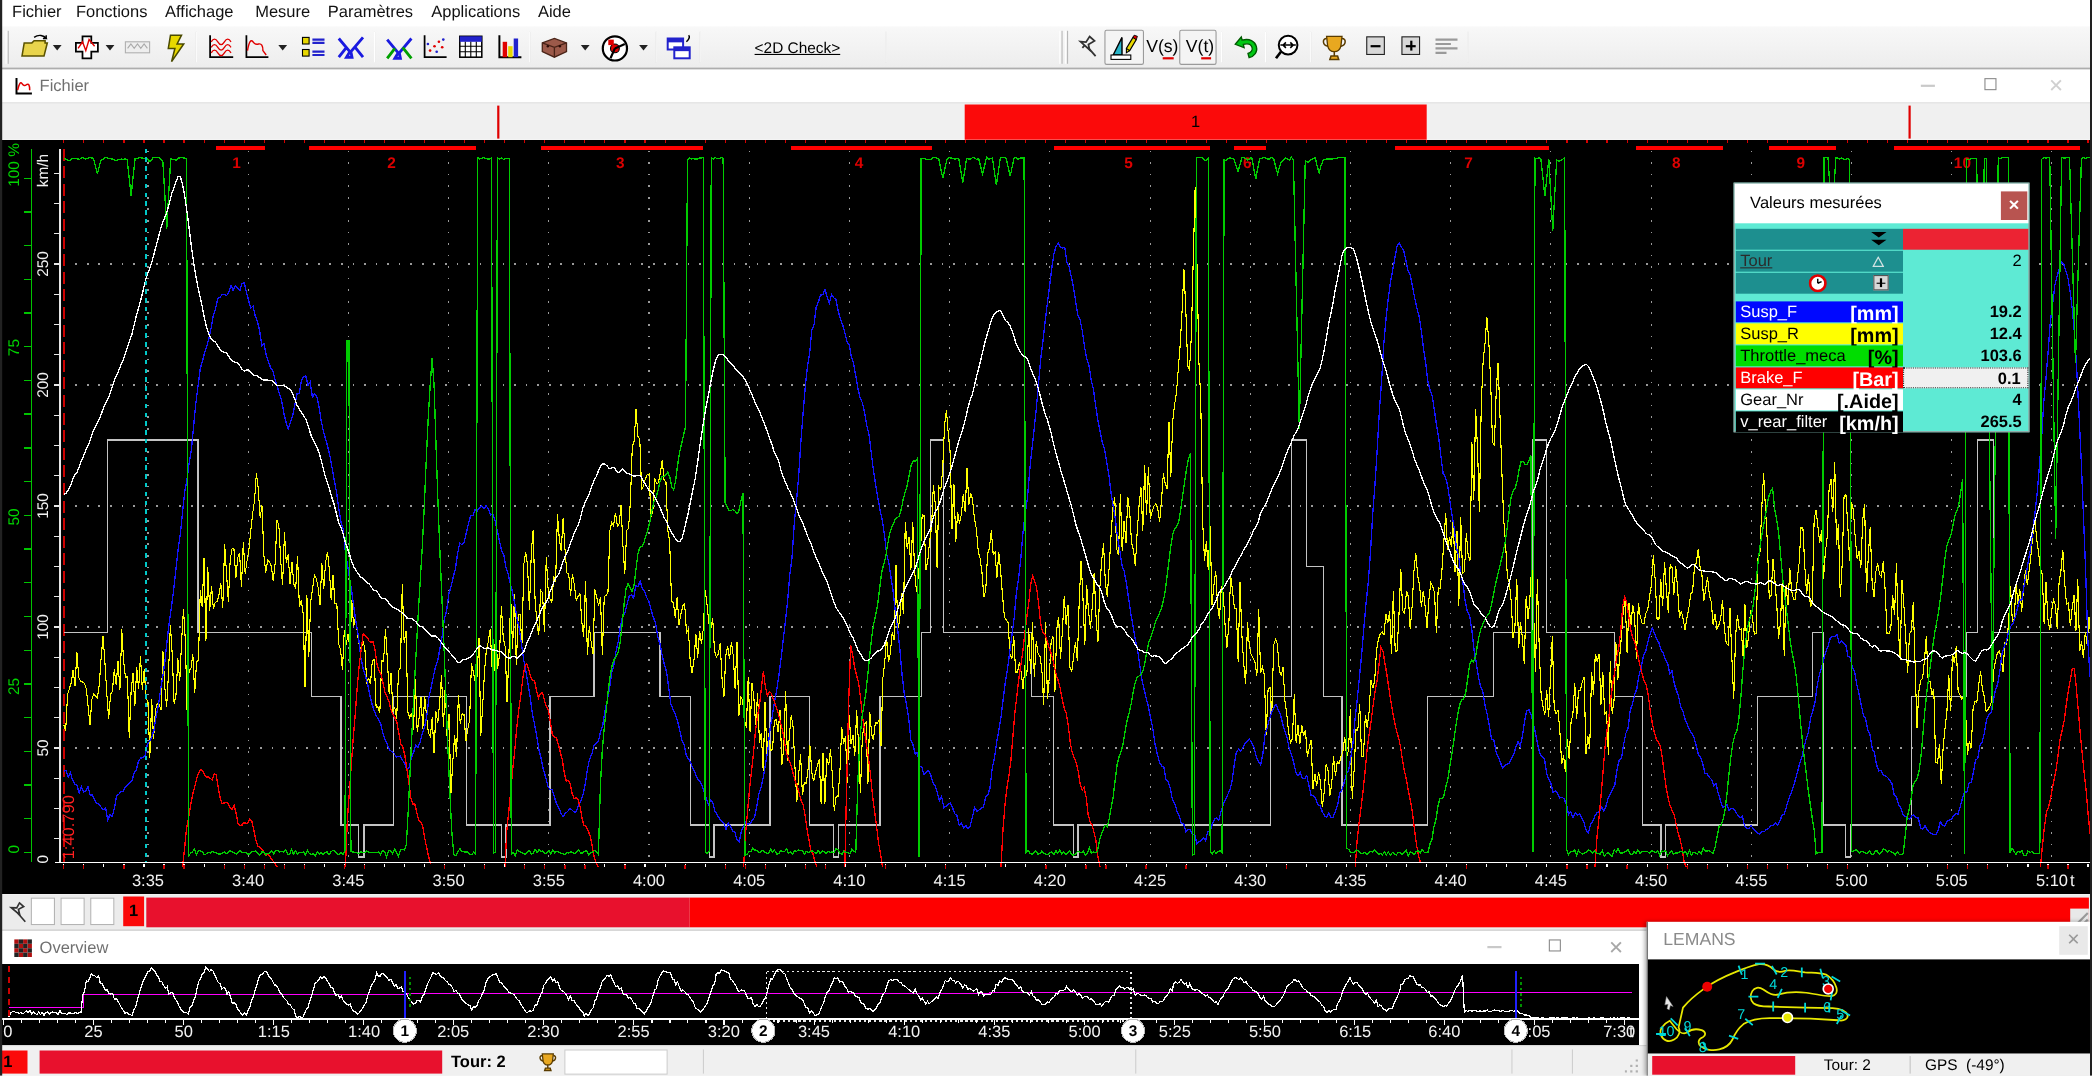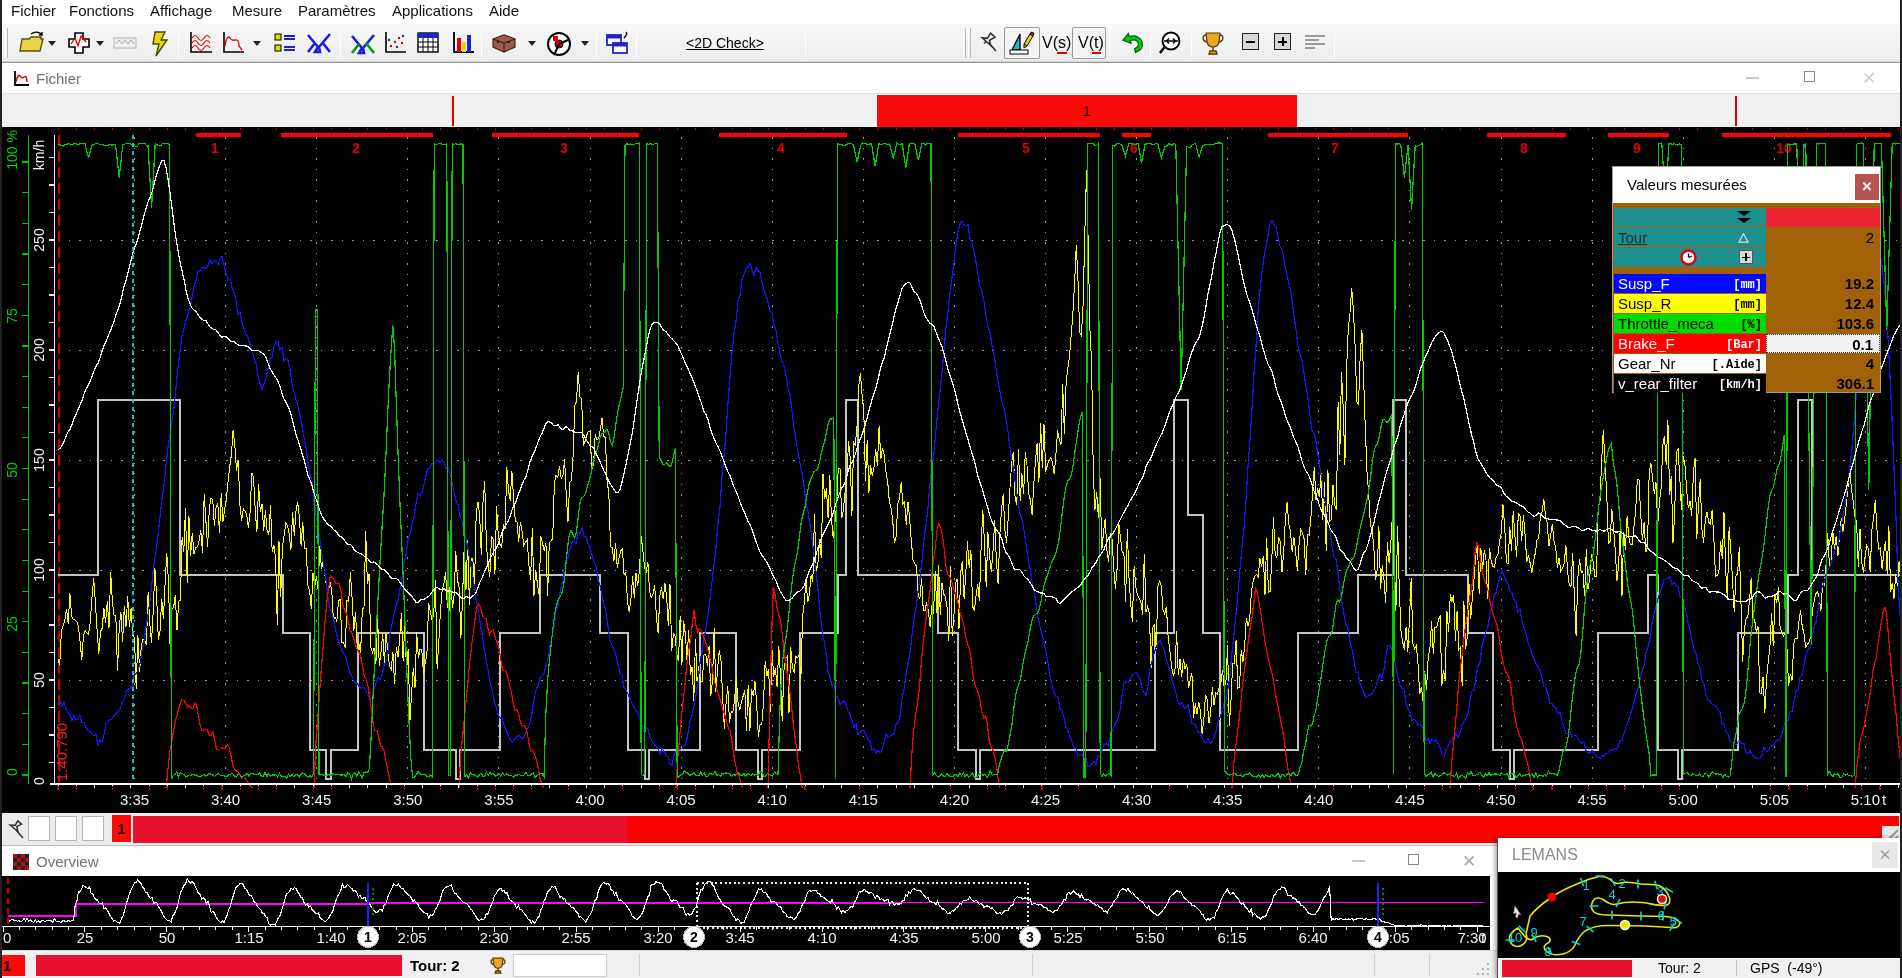--- a/index.html
+++ b/index.html
@@ -55,29 +55,29 @@
     border-left:1px solid #555; box-shadow:-2px 0 4px rgba(0,0,0,.35); }
   #lemans .title { position:absolute; left:14px; top:8px; font-size:16px; color:#8a8a8a; }
   #lemans .close { position:absolute; right:4px; top:4px; width:26px; height:26px; background:#e9e9e9;
     color:#9a9a9a; font-size:15px; text-align:center; line-height:26px; }
   #lemans .map { position:absolute; left:0; top:34px; }
   #lemans .foot { position:absolute; left:0; top:120px; width:405px; height:20px; background:#f0f0f0; }
   #lemans .foot .bar { position:absolute; left:4px; top:2px; width:130px; height:17px; background:#e8112d; }
   #lemans .foot .t { position:absolute; font-size:14px; color:#000; top:2px; }
 
   
-  #valeurs { left:1576px; top:166px; width:269px; height:227px; background:#a16207;
-    border:1px solid #9c9c9c; font-size:15px;margin-left:36px; }
+  #valeurs { left:1576px; top:166px; width:269px; height:227px; background:#5eead4;
+    border:1px solid #9c9c9c; font-size:15px; }
   #valeurs .head { position:absolute; left:0; top:0; width:100%; height:36px; background:#fff; }
   #valeurs .head .t { position:absolute; left:14px; top:9px; color:#000; }
   #valeurs .head .x { position:absolute; right:1px; top:7px; width:24px; height:26px; background:#b85450;
     color:#fff; font-size:13px; font-weight:bold; text-align:center; line-height:26px; }
   .vrow { position:absolute; left:1px; width:152px; height:19px; line-height:19px; }
   .vrow .nm { position:absolute; left:4px; top:0; }
-  .vrow .un { position:absolute; right:4px; top:2px; font-size:12px; font-weight:bold;font-family:Liberation Mono, monospace; }
+  .vrow .un { position:absolute; right:4px; top:2px; font-size:18px; font-weight:bold; }
   .vval { position:absolute; left:153px; width:114px; height:19px; line-height:19px;
     text-align:right; padding-right:6px; font-weight:bold; color:#000; }
 </style>
 </head>
 <body>
 <div id="app">
 
   <div id="menubar" class="abs">
     <span style="left:11px">Fichier</span>
     <span style="left:69px">Fonctions</span>
@@ -532,18 +532,18 @@
     <div class="vval" style="top:167px; background:#f0f0f0; border:1px dotted #333;">0.1</div>
     <div class="vrow" style="top:187px; background:#fff; color:#000;">
         <span class="nm">Gear_Nr</span>
         <span class="un">[.Aide]</span>
       </div>
     <div class="vval" style="top:187px;">4</div>
     <div class="vrow" style="top:207px; background:#000; color:#fff;">
         <span class="nm">v_rear_filter</span>
         <span class="un">[km/h]</span>
       </div>
-    <div class="vval" style="top:207px;">306.1</div>
+    <div class="vval" style="top:207px;">265.5</div>
   </div>
 
   <div class="abs" style="left:0; top:0; width:2px; height:978px; background:#222;"></div>
   <div class="abs" style="left:1900px; top:0; width:2px; height:978px; background:#222;"></div>
 </div>
 
 </body></html>

